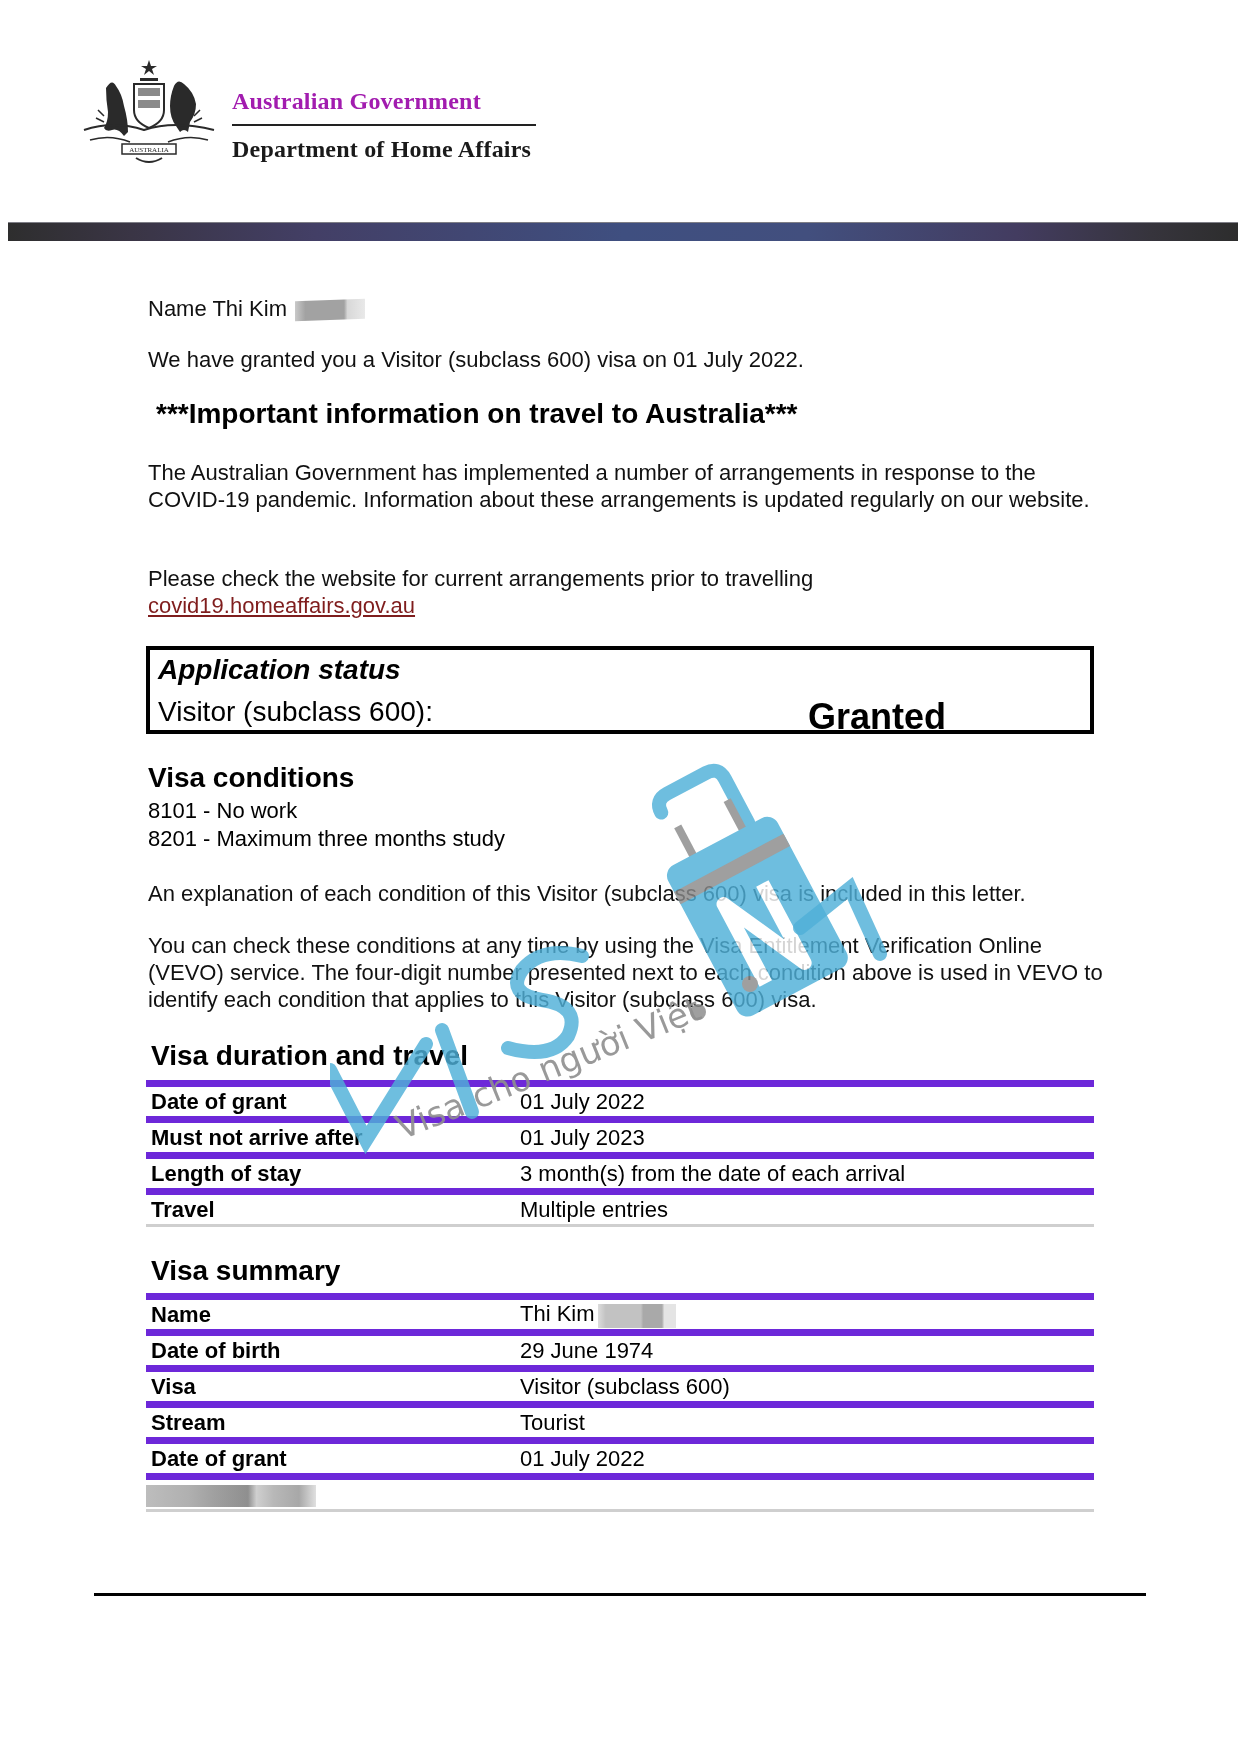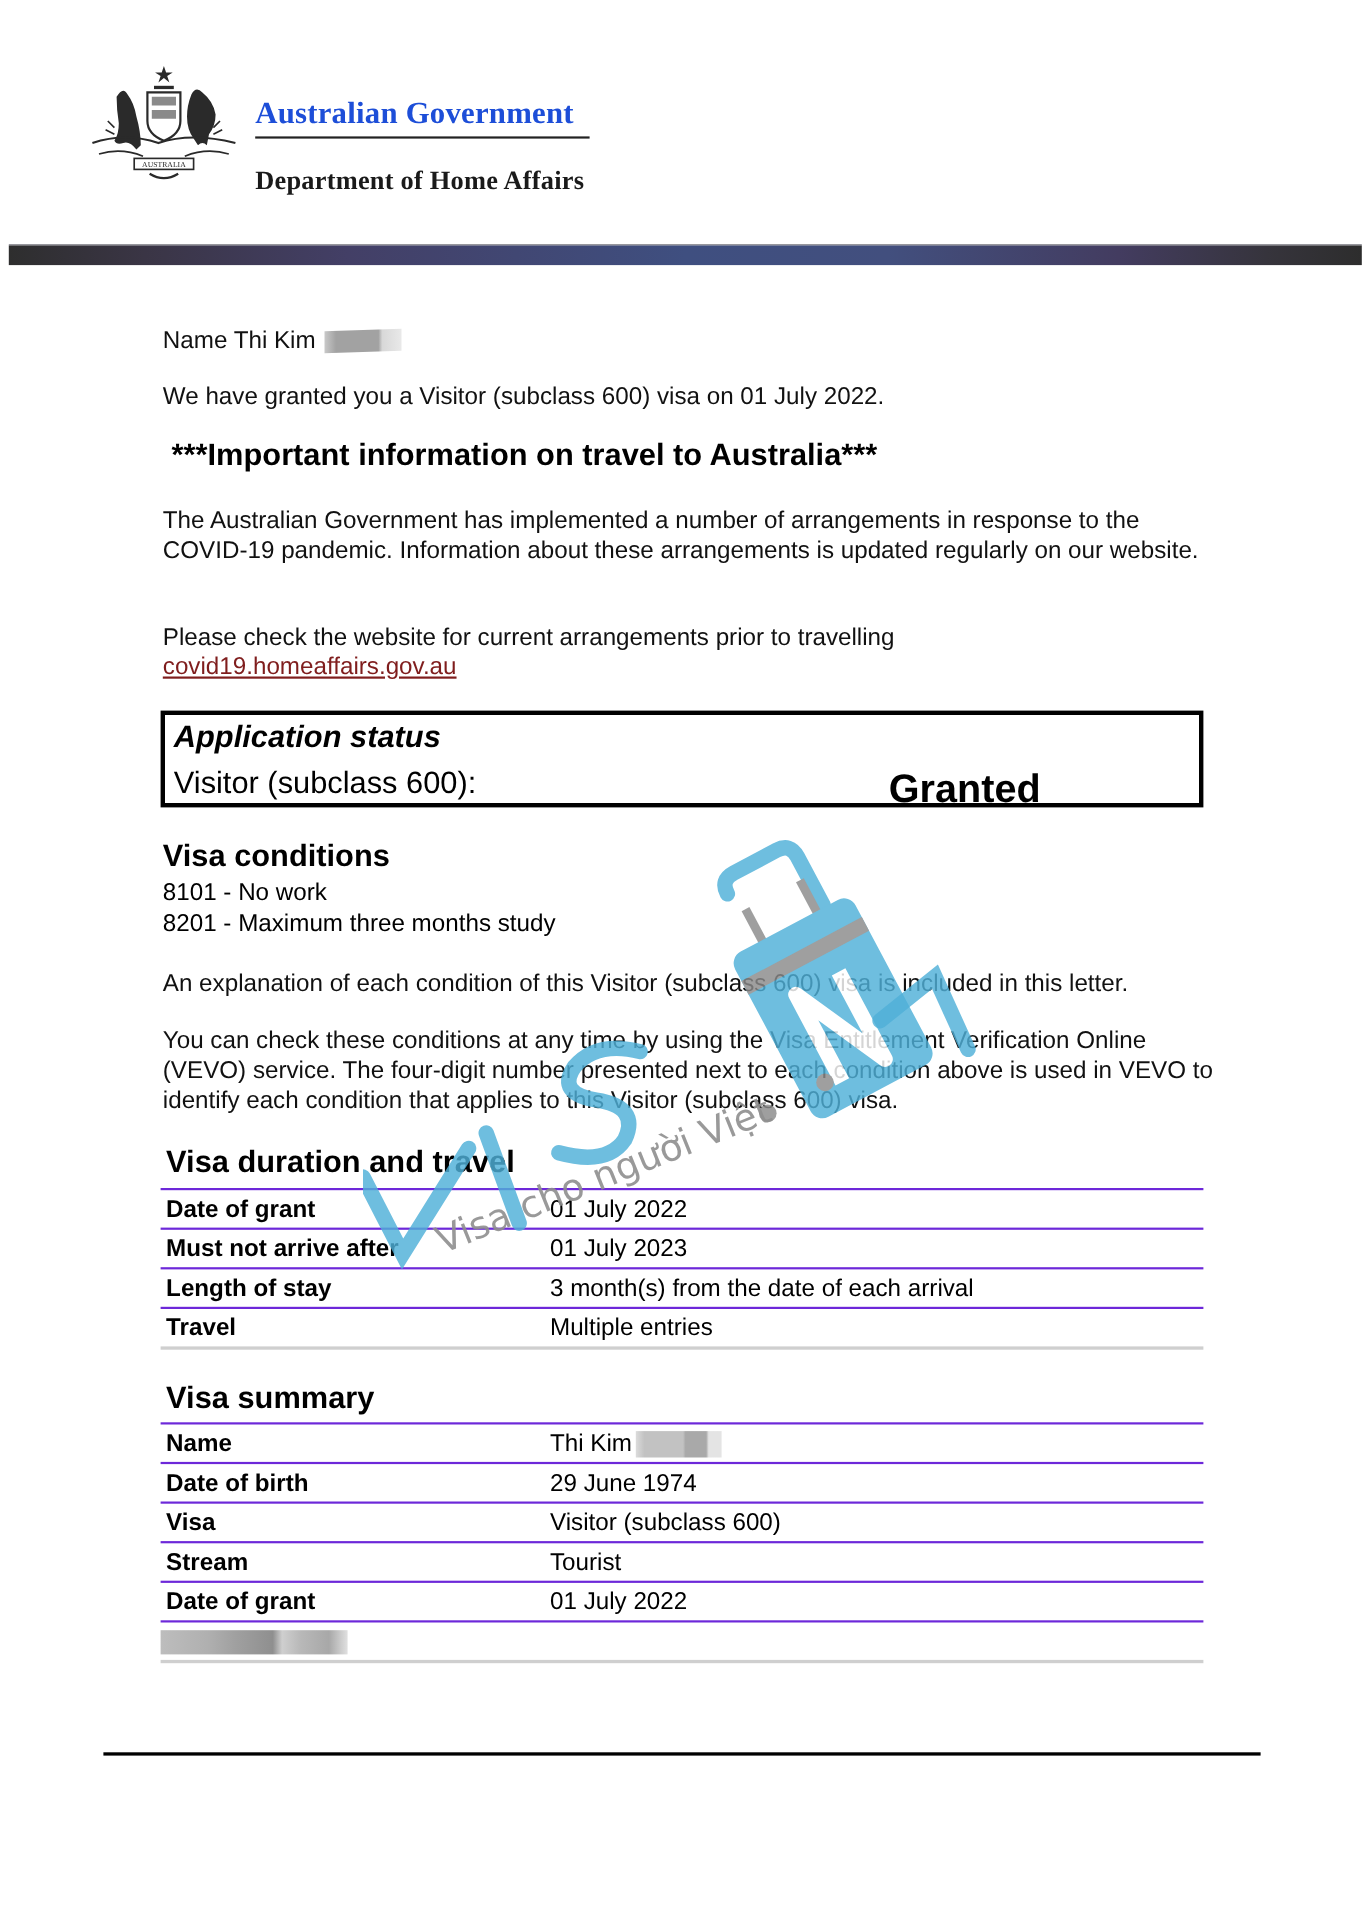--- a/index.html
+++ b/index.html
@@ -3,24 +3,24 @@
 <meta charset="utf-8">
 <style>
   html, body { margin: 0; padding: 0; background: #ffffff; }
   body { width: 1240px; height: 1754px; position: relative; overflow: hidden;
          font-family: "Liberation Sans", "DejaVu Sans", sans-serif; color: #000; }
   .abs { position: absolute; }
 
   
   .crest { left: 76px; top: 58px; width: 146px; height: 110px; }
   .gov-name { left: 232px; top: 88px; font-family: "Liberation Serif", "DejaVu Serif", serif;
-              font-weight: bold; font-size: 28px; color: #1d4ed8; letter-spacing: 0.2px; }
+              font-weight: bold; font-size: 24px; color: #a21caf; letter-spacing: 0.2px; }
   .gov-rule { left: 232px; top: 124px; width: 304px; height: 1.5px; background: #222; }
   .dept-name { left: 232px; top: 136px; font-family: "Liberation Serif", "DejaVu Serif", serif;
-               font-weight: bold; font-size: 24px; color: #1a1a1a; letter-spacing: 0.2px; margin-top: 16px; }
+               font-weight: bold; font-size: 24px; color: #1a1a1a; letter-spacing: 0.2px; }
 
   .banner { left: 8px; top: 222px; width: 1230px; height: 18px;
             background: linear-gradient(90deg, #2e2e2e 0%, #3a3545 10%, #433f66 25%, #3f4f80 50%, #424f7e 65%, #433c60 82%, #36343c 93%, #2d2d2d 100%);
             border-top: 1px solid #7e7e86; }
 
   .body-text { font-size: 22px; line-height: 27px; color: #111; }
   .redact { display: inline-block; vertical-align: middle; height: 20px;
             background: linear-gradient(90deg, #c9c9c9 0%, #a2a2a2 15%, #a2a2a2 70%, #d8d8d8 75%, #e9e9e9 100%); }
   .redact.r1 { width: 70px; height: 20px; margin-left: 2px; transform: skewY(-2deg); }
 
@@ -44,21 +44,21 @@
   .para3 { left: 148px; top: 880px; width: 960px; }
   .para4 { left: 148px; top: 932px; width: 960px; }
 
   
   .section-heading { font-weight: bold; font-size: 28px; }
   .dur-heading { left: 151px; top: 1040px; }
   .sum-heading { left: 151px; top: 1255px; }
   .kv-table { left: 146px; width: 948px; }
   .dur-table { top: 1080px; }
   .sum-table { top: 1293px; }
-  .kv-row { display: flex; height: 36px; border-top: 2px solid #6d28d9; box-sizing: border-box; align-items: center; }
+  .kv-row { display: flex; height: 36px; border-top: 7px solid #6d28d9; box-sizing: border-box; align-items: center; gap: 20px; }
   .kv-row:last-child { border-bottom: 3px solid #cfcfcf; height: 39px; }
   .kv-label { width: 349px; padding-left: 5px; font-weight: bold; font-size: 22px; }
   .kv-value { font-size: 22px; }
   .redact.r2 { width: 78px; height: 24px; margin-left: 3px;
                background: linear-gradient(90deg, #dcdcdc 0%, #c2c2c2 10%, #c2c2c2 55%, #a9a9a9 58%, #a9a9a9 82%, #e4e4e4 85%, #e4e4e4 100%); }
   .redact.r3 { width: 170px; height: 22px;
                background: linear-gradient(90deg, #bdbdbd 0%, #b0b0b0 25%, #a0a0a0 40%, #8f8f8f 60%, #cfcfcf 65%, #b8b8b8 75%, #a8a8a8 90%, #e0e0e0 100%); }
 
   .footer-rule { left: 94px; top: 1593px; width: 1052px; height: 3px; background: #000; }
 

